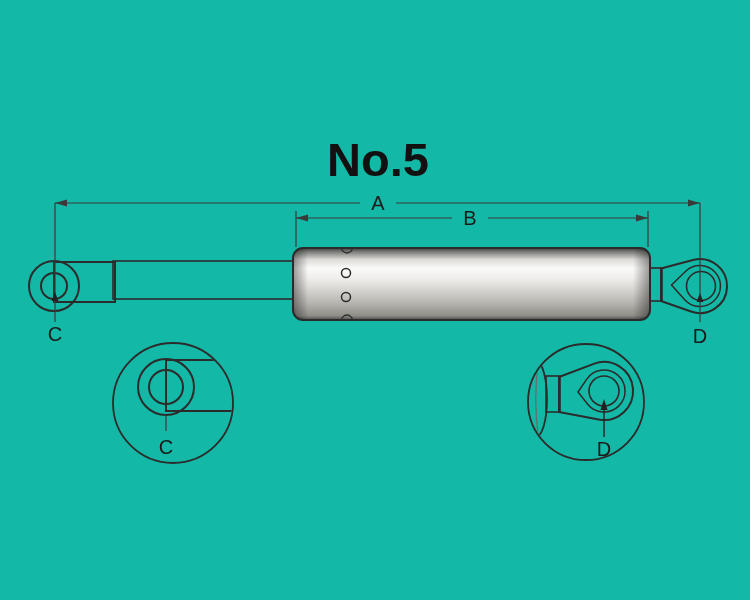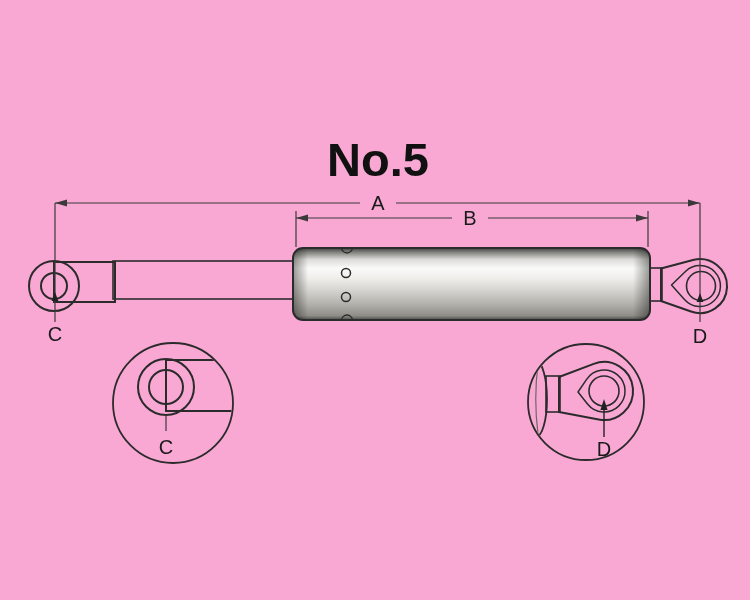--- a/index.html
+++ b/index.html
@@ -1,16 +1,16 @@
 <!DOCTYPE html>
 <html><head>
 <meta charset="utf-8">
 <style>
   html,body{margin:0;padding:0;background:#ffffff;}
-  .stage{position:relative;width:750px;height:600px;background:#f9a8d4;overflow:hidden;
+  .stage{position:relative;width:750px;height:600px;background:#14b8a6;overflow:hidden;
          font-family:"Liberation Sans", sans-serif;}
   svg{display:block;}
   .dim-label{font-family:"Liberation Sans", sans-serif;font-size:20px;fill:#1a1a1a;}
   .title-label{font-family:"Liberation Sans", sans-serif;font-size:47px;font-weight:800;fill:#111111;}
   .dimline{stroke:#3a3a3a;stroke-width:1.2;fill:none;}
   .outline{stroke:#2b2b2b;fill:none;}
 </style>
 </head>
 <body>
 

